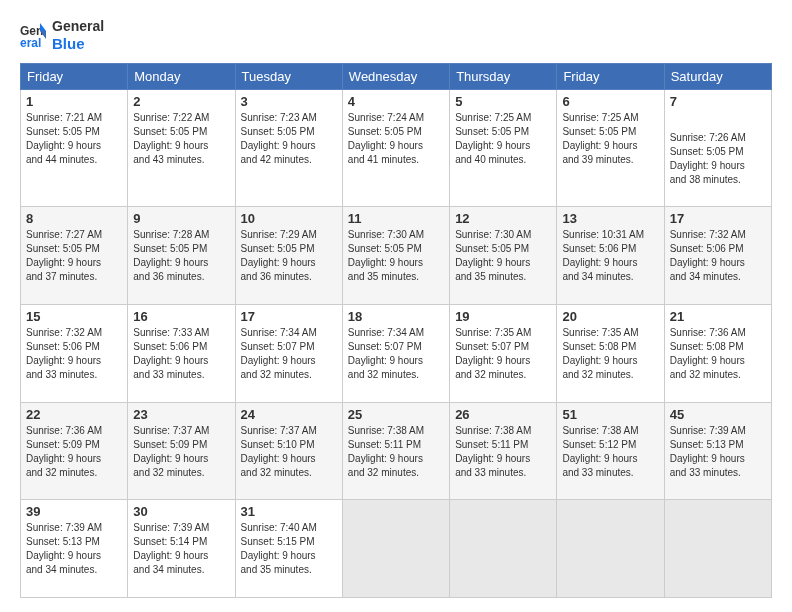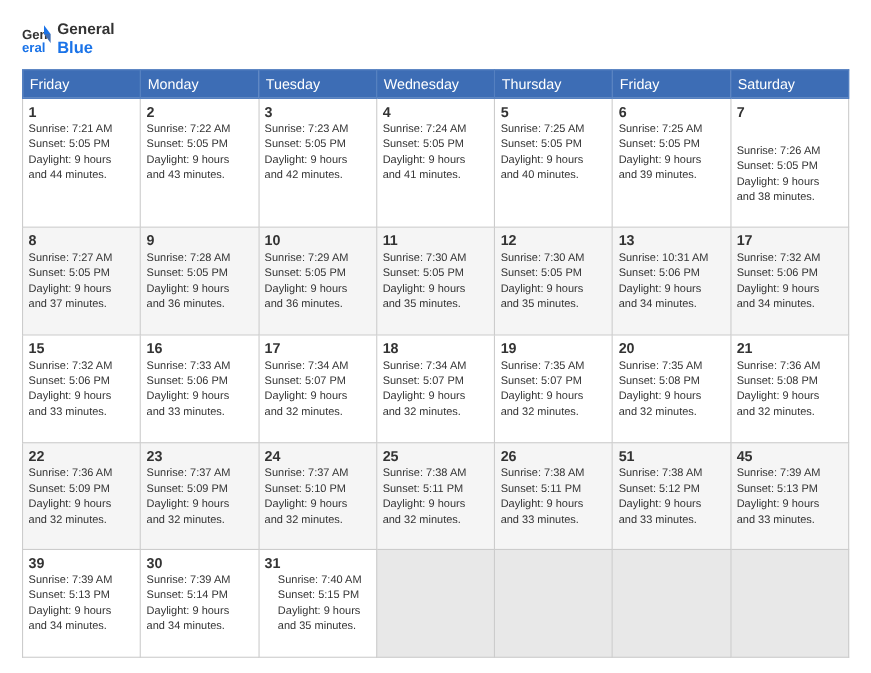--- a/index.html
+++ b/index.html
@@ -338,21 +338,21 @@
           </td>
           <td>
             <span class="day-num">30</span>
             <div class="day-info" style="white-space: pre-line;">Sunrise: 7:39 AM
 Sunset: 5:14 PM
 Daylight: 9 hours
 and 34 minutes.</div>
           </td>
           <td>
             <span class="day-num">31</span>
-            <div class="day-info" style="white-space: pre-line; margin-left: 12px;">Sunrise: 7:40 AM
+            <div class="day-info" style="white-space: pre-line;">Sunrise: 7:40 AM
 Sunset: 5:15 PM
 Daylight: 9 hours
 and 35 minutes.</div>
           </td>
           <td class="empty"></td>
           <td class="empty"></td>
           <td class="empty"></td>
           <td class="empty"></td>
         </tr>
       </tbody>

